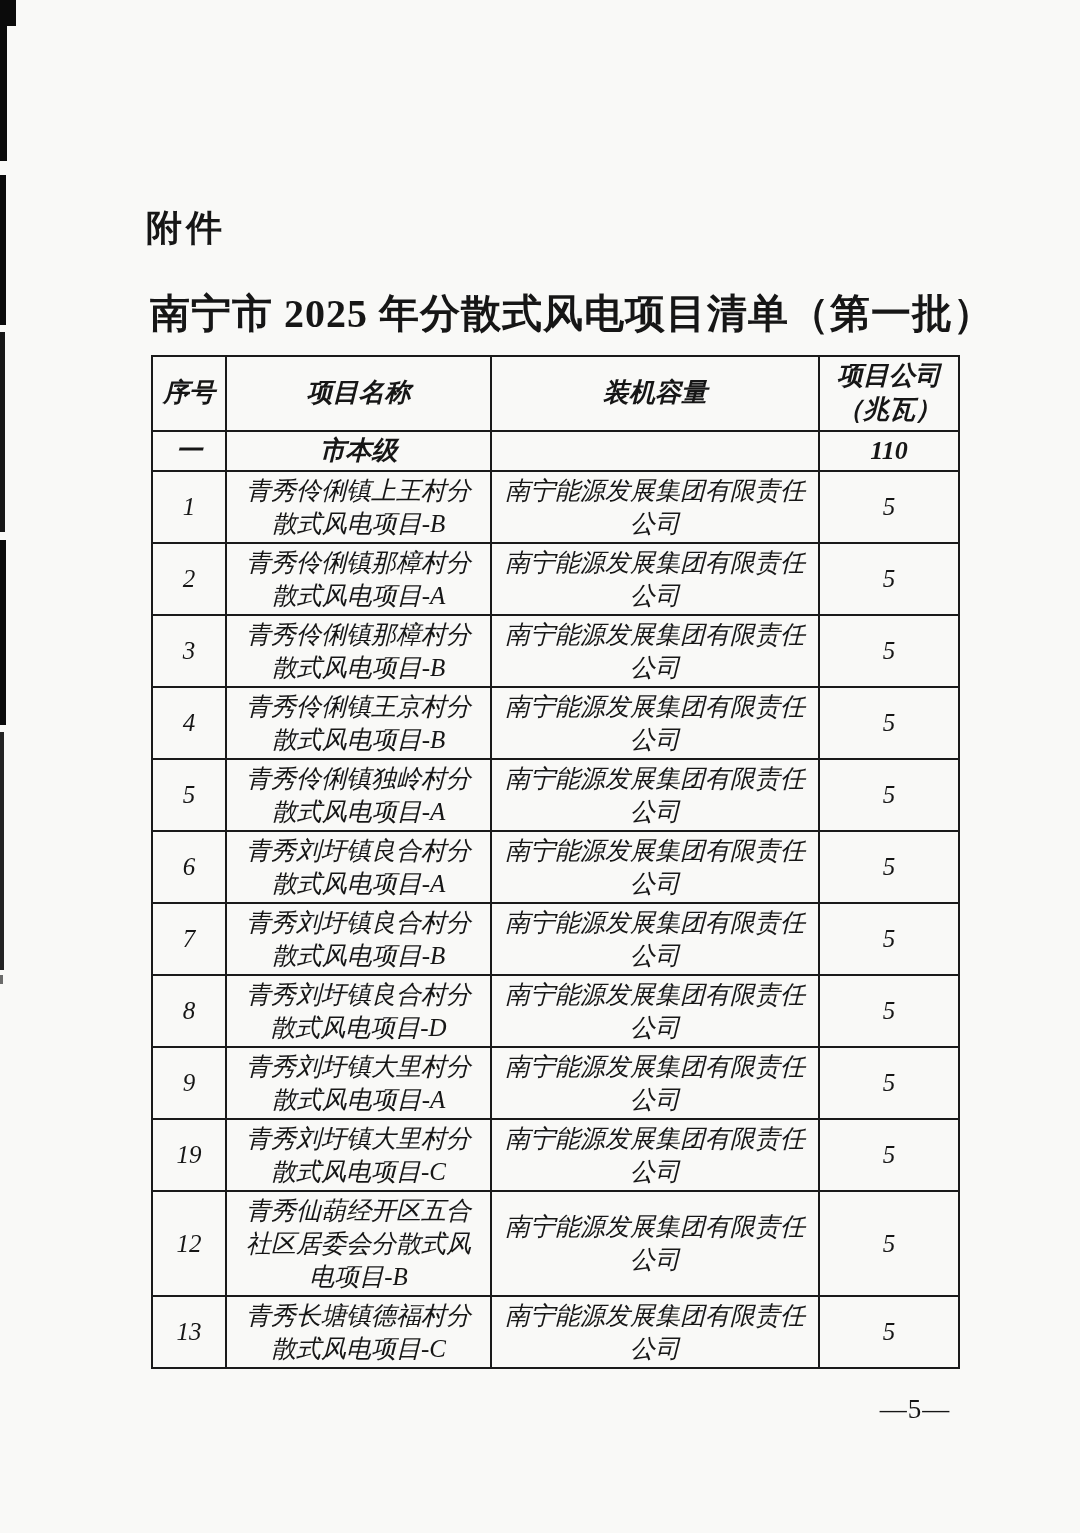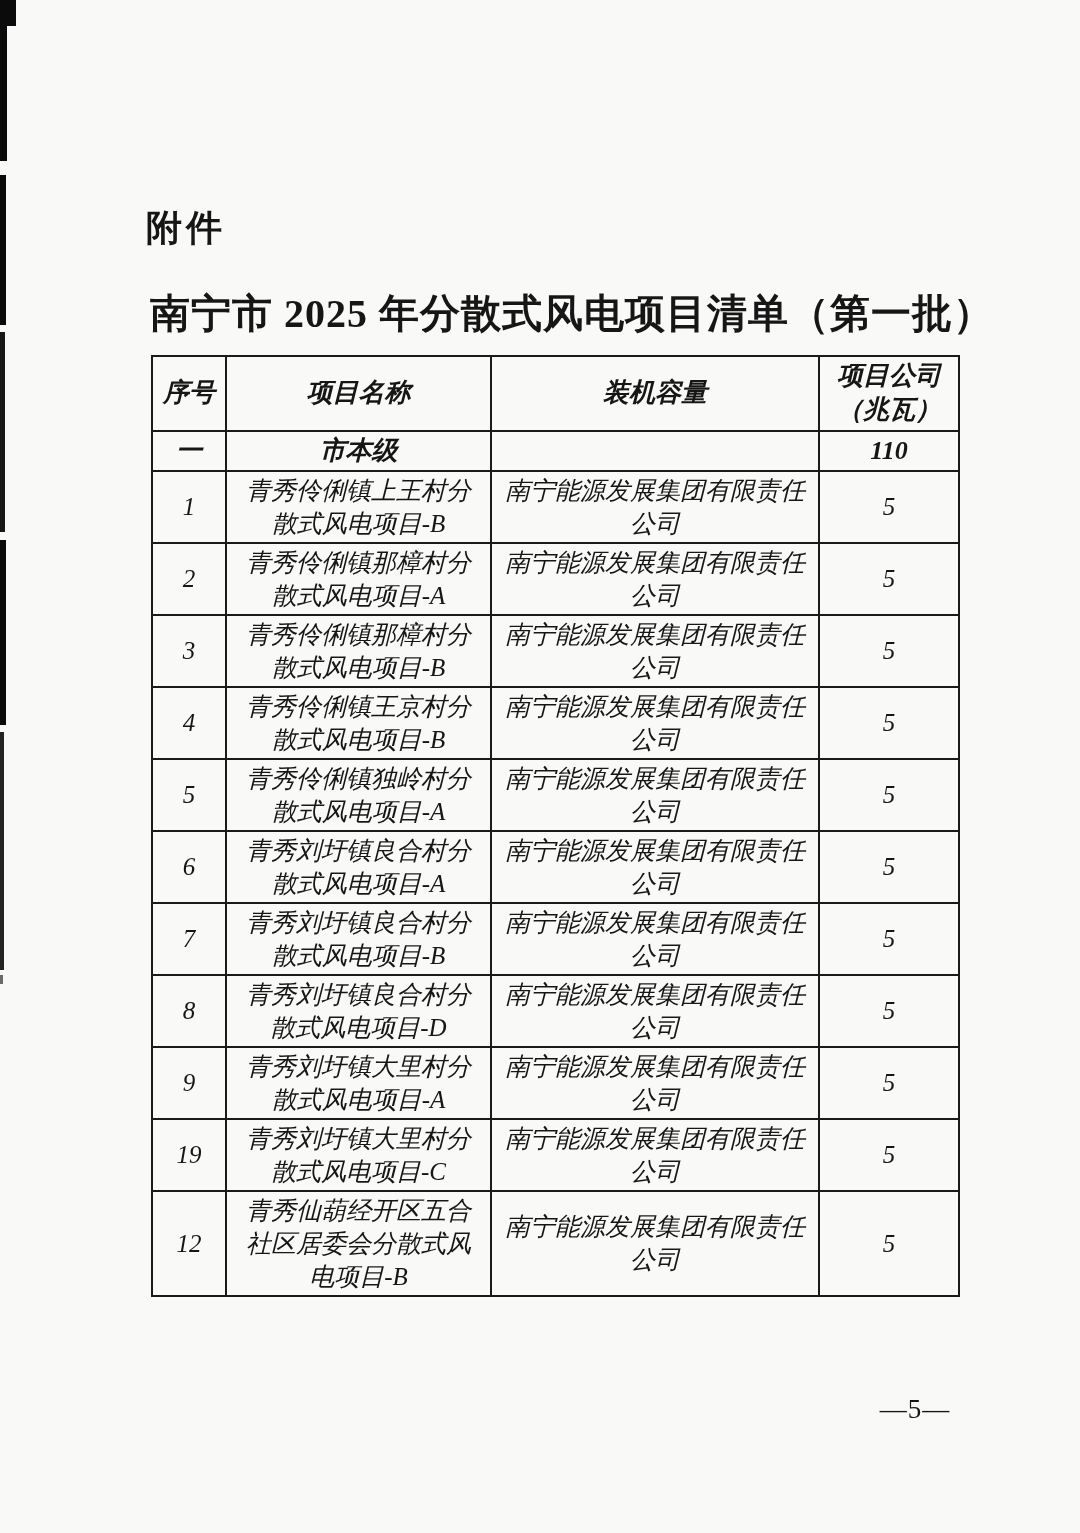--- a/index.html
+++ b/index.html
@@ -168,18 +168,24 @@
     <td class="cell-name">青秀刘圩镇大里村分散式风电项目-C</td>
     <td class="cell-company">南宁能源发展集团有限责任公司</td>
     <td class="cell-cap">5</td>
   </tr>
         <tr class="r-tall">
     <td class="cell-no">12</td>
     <td class="cell-name">青秀仙葫经开区五合社区居委会分散式风电项目-B</td>
     <td class="cell-company">南宁能源发展集团有限责任公司</td>
     <td class="cell-cap">5</td>
   </tr>
+        <tr>
+    <td class="cell-no">13</td>
+    <td class="cell-name">青秀长塘镇德福村分散式风电项目-C</td>
+    <td class="cell-company">南宁能源发展集团有限责任公司</td>
+    <td class="cell-cap">5</td>
+  </tr>
       </tbody>
   </table>
 
   <div class="pageno">—5—</div>
 
 </div>
 
 </body></html>

